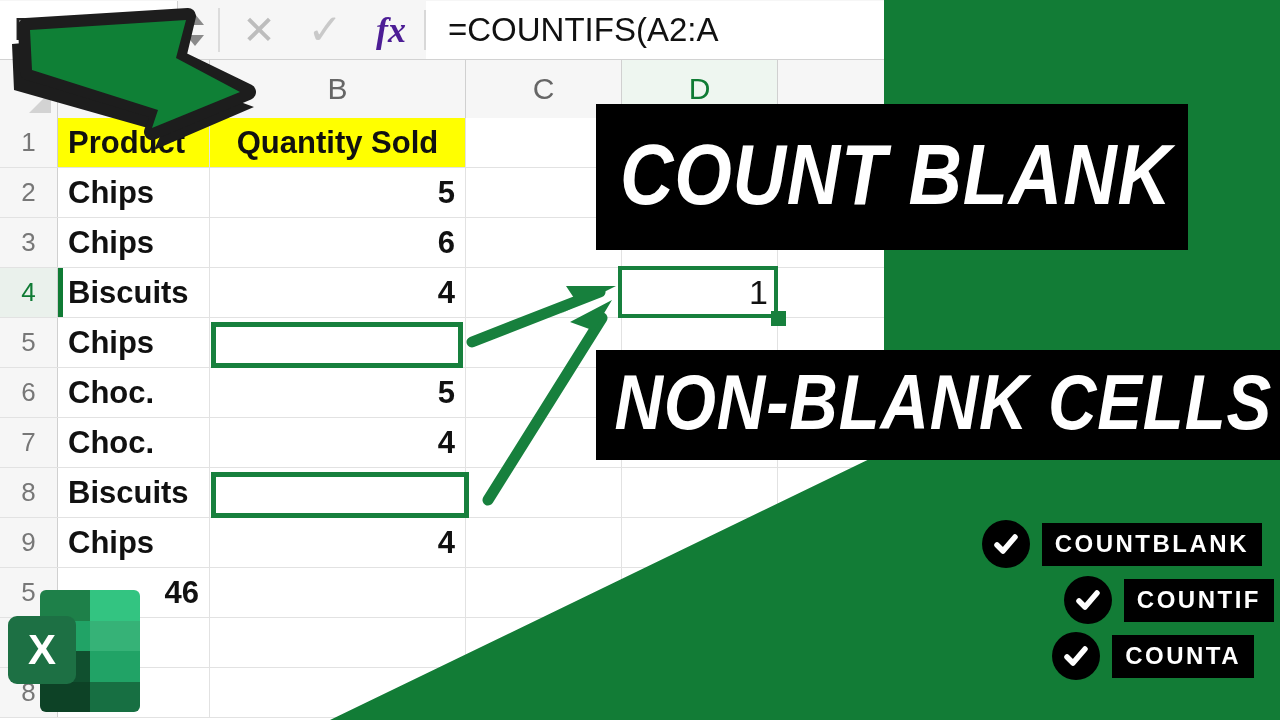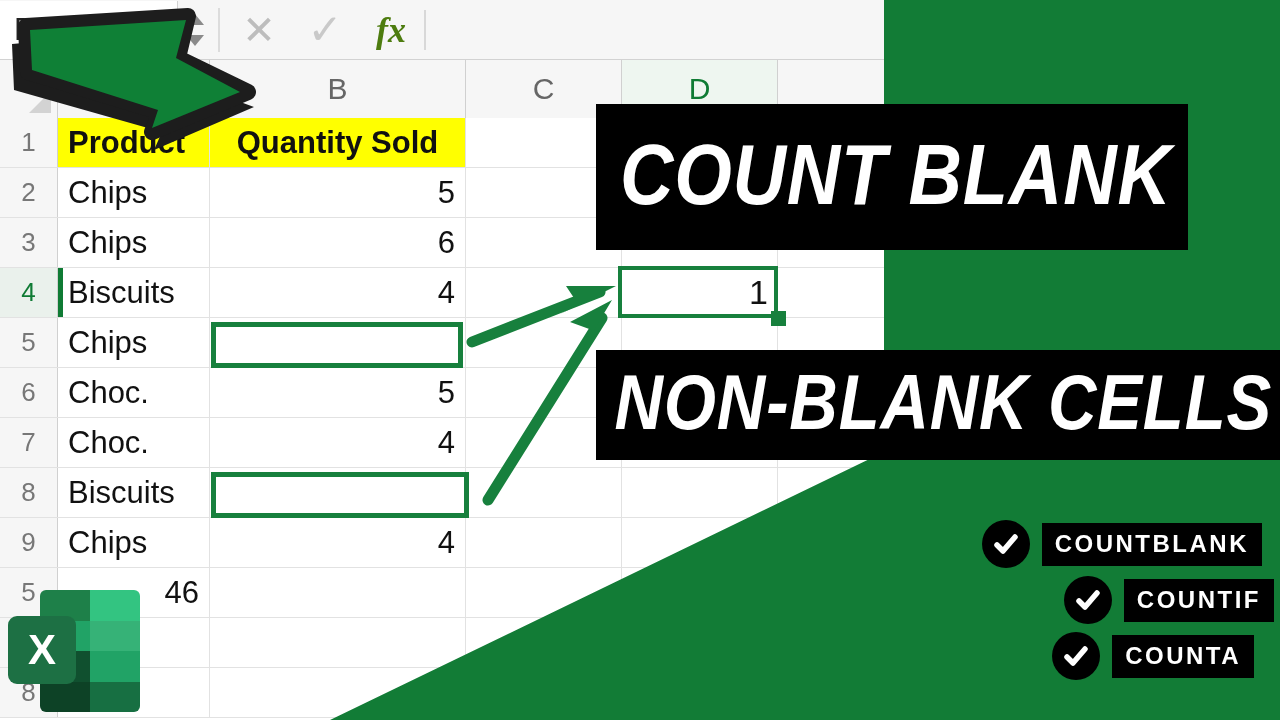--- a/index.html
+++ b/index.html
@@ -32,21 +32,21 @@
   }
   .spin-up, .spin-dn { width: 0; height: 0; border-left: 9px solid transparent; border-right: 9px solid transparent; }
   .spin-up { border-bottom: 11px solid #8a8a8a; }
   .spin-dn { border-top: 11px solid #8a8a8a; }
   .divider-v { width: 2px; height: 44px; background: #dcdcdc; margin: 0 6px; }
   .fb-icon {
     width: 66px; height: 58px; display: flex; align-items: center; justify-content: center;
     color: #bdbdbd; font-size: 40px; font-weight: 300;
   }
   .fb-icon.check { color: #c9c9c9; font-size: 42px; }
-  .fb-icon.fx { color: #4d7c0f; font-size: 36px; font-family: "Liberation Serif", serif; font-style: italic; font-weight: 700; }
+  .fb-icon.fx { color: #4c1d95; font-size: 36px; font-family: "Liberation Serif", serif; font-style: italic; font-weight: 700; }
   .fb-sep { width: 2px; height: 40px; background: #d8d8d8; }
   .formula-text {
     flex: 1; height: 58px; background: #ffffff;
     display: flex; align-items: center; padding-left: 22px;
     font-size: 33px; color: #111; white-space: nowrap; overflow: hidden;
   }
 
   
   .grid { position: absolute; left: 0; top: 60px; width: 1280px; height: 660px; background: #fff; }
   .colhead-row {
@@ -74,21 +74,21 @@
   .row { display: flex; height: 50px; border-bottom: 1px solid #e2e2e2; }
   .rowhead {
     width: 58px; background: #f6f6f6; border-right: 1px solid #d0d0d0;
     display: flex; align-items: center; justify-content: center;
     font-size: 26px; color: #777;
   }
   .row.selected .rowhead { background: #eaf1ec; color: #0f7b34; }
   .row.selected .cell-a { box-shadow: inset 5px 0 0 0 #0f7b34; }
   .cell {
     border-right: 1px solid #e2e2e2; display: flex; align-items: center;
-    font-size: 31px; color: #111; padding: 0 10px; overflow: hidden; white-space: nowrap;
+    font-size: 31px; color: #111; padding: 0 10px; overflow: hidden; white-space: nowrap; font-weight: bold;
   }
   .cell-a { width: 152px; } .cell-b { width: 256px; justify-content: flex-end; }
   .cell-c { width: 156px; } .cell-d { width: 156px; justify-content: flex-end; }
   .cell-e { width: 500px; border-right: none; }
   .cell-a.num { justify-content: flex-end; }
   .hl { background: #ffff00; font-weight: 700; }
 
   
   .sel-box { position: absolute; border: 5px solid #17803d; background: transparent; pointer-events: none; }
   .sel-cell-d4 {
@@ -164,20 +164,23 @@
       <div class="spin-up"></div>
       <div class="spin-dn"></div>
     </div>
     <div class="divider-v"></div>
     <div class="fb-icon">✕</div>
     <div class="fb-icon check">✓</div>
     <div class="fb-icon fx">
       <span>fx</span>
     </div>
     <div class="fb-sep"></div>
+    <div class="formula-text">
+      <span>=COUNTIFS(A2:A</span>
+    </div>
   </div>
 
   <div class="grid">
 
     <div class="colhead-row">
       <div class="corner-cell"></div>
       <div class="colhead ch-a">
           <span>A</span>
         </div>
       <div class="colhead ch-b">

